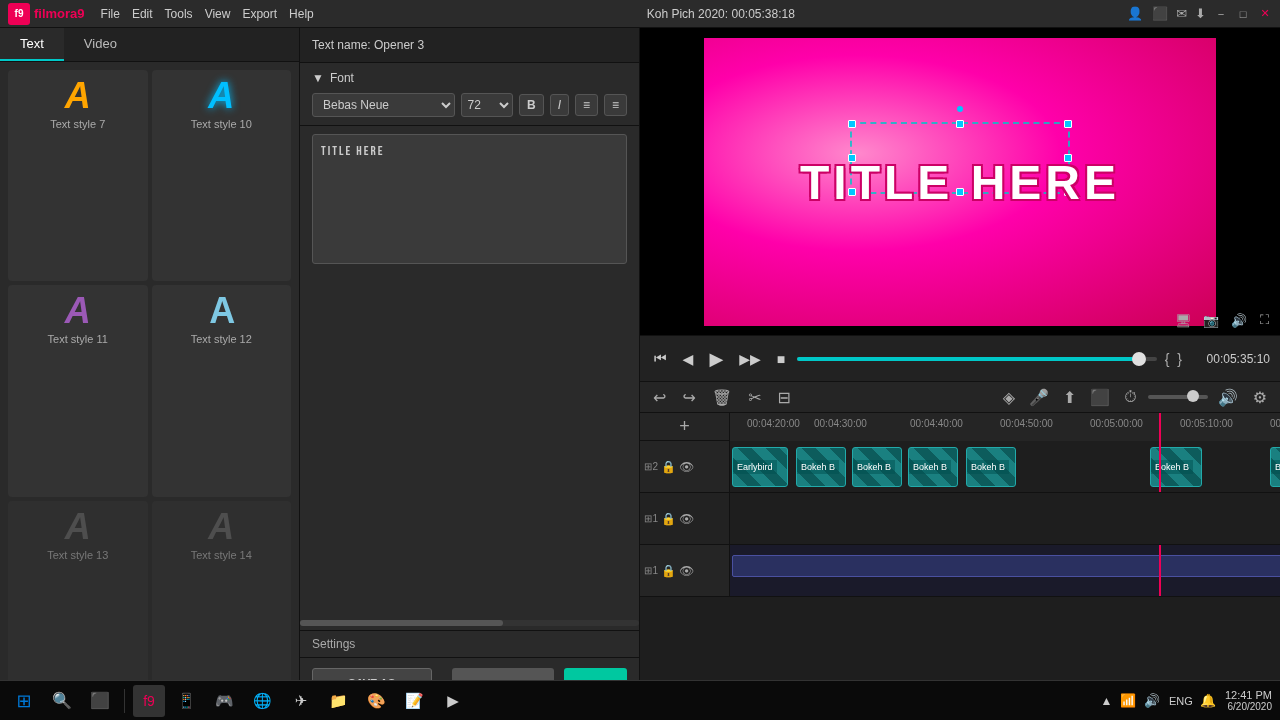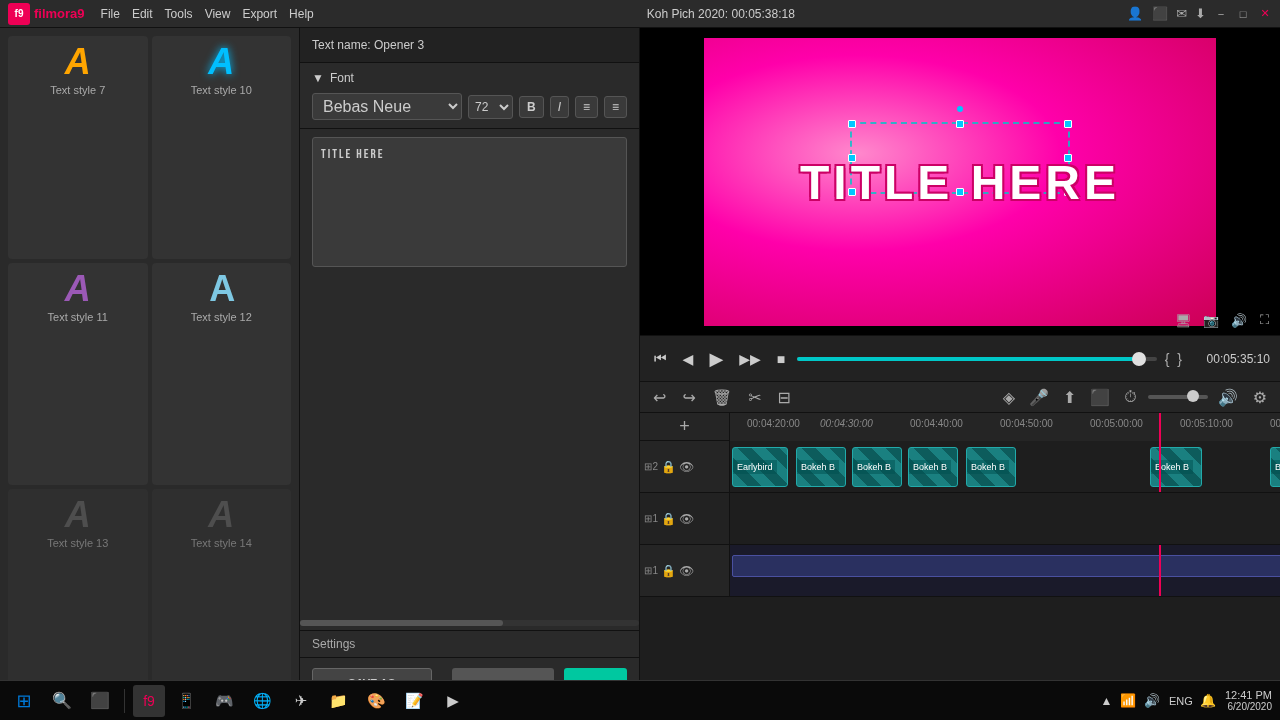--- a/index.html
+++ b/index.html
@@ -41,21 +41,21 @@
     .style-item.style11 .style-letter { color: #9b59b6; font-style: italic; font-weight: 900; }
     .style-item.style12 .style-letter { color: #7ec8e3; font-weight: bold; letter-spacing: -2px; }
     .style-item.style-dark .style-letter { color: #555; font-style: italic; }
 
     
     #center-panel { width: 340px; background: #2a2a2a; border-right: 1px solid #111; display: flex; flex-direction: column; flex-shrink: 0; }
     #text-name-bar { padding: 10px 12px; background: #222; border-bottom: 1px solid #111; font-size: 12px; color: #ccc; }
     #font-section { padding: 8px 12px; border-bottom: 1px solid #111; }
     #font-section-header { display: flex; align-items: center; gap: 6px; margin-bottom: 8px; color: #ccc; font-size: 12px; cursor: pointer; }
     #font-controls { display: flex; gap: 6px; align-items: center; }
-    #font-select { background: #3a3a3a; border: 1px solid #555; color: #ccc; padding: 3px 6px; font-size: 16px; width: 150px; border-radius: 3px; }
+    #font-select { background: #3a3a3a; border: 1px solid #555; color: #ccc; padding: 3px 6px; font-size: 12px; width: 150px; border-radius: 3px; }
     #font-size { background: #3a3a3a; border: 1px solid #555; color: #ccc; padding: 3px 2px; font-size: 12px; width: 55px; border-radius: 3px; }
     .font-style-btn { background: #3a3a3a; border: 1px solid #555; color: #ccc; padding: 3px 7px; cursor: pointer; border-radius: 3px; font-size: 12px; }
     #text-area-wrapper { flex: 1; padding: 8px 12px; }
     #text-input { width: 100%; height: 130px; background: #3a3a3a; border: 1px solid #555; color: #ccc; padding: 8px; font-size: 13px; resize: none; border-radius: 3px; font-family: 'Bebas Neue', 'Arial Black', Arial; letter-spacing: 2px; }
     #settings-bar { padding: 6px 12px; border-top: 1px solid #111; color: #aaa; font-size: 12px; }
     #scrollbar-h { height: 6px; background: #333; margin: 4px 0; border-radius: 3px; position: relative; }
     #scrollbar-h-thumb { position: absolute; left: 0; top: 0; width: 60%; height: 100%; background: #555; border-radius: 3px; }
     #action-buttons { display: flex; gap: 10px; padding: 10px 12px; border-top: 1px solid #111; }
     #save-custom-btn { background: #444; border: none; color: #ccc; padding: 8px 14px; cursor: pointer; border-radius: 3px; font-size: 11px; font-weight: bold; border: 1px solid #666; }
     #advanced-btn { background: #555; border: none; color: #ccc; padding: 8px 18px; cursor: pointer; border-radius: 3px; font-size: 12px; flex: 1; }
@@ -181,20 +181,24 @@
     <span class="win-btn">−</span>
     <span class="win-btn">□</span>
     <span class="win-btn" style="color:#e05;">✕</span>
   </div>
 </div>
 
 <div id="main-layout">
 
   <div id="left-panel">
 
+    <div id="tab-row">
+      <div class="tab-btn active">Text</div>
+      <div class="tab-btn">Video</div>
+    </div>
 
 
     <div id="styles-grid">
       <div class="style-item style9">
         <span class="style-letter">A</span>
         <span class="style-label">Text style 7</span>
       </div>
       <div class="style-item style10">
         <span class="style-letter">A</span>
         <span class="style-label">Text style 10</span>
@@ -319,21 +323,21 @@
         <button class="tl-tool-btn">🔊</button>
         <button class="tl-tool-btn">⚙</button>
       </div>
     </div>
 
     <div id="timeline-area">
       <div id="timeline-header">
         <div id="tl-add-btn">+</div>
         <div id="tl-time-ruler">
           <span class="tl-time-mark" style="left:17px;">00:04:20:00</span>
-          <span class="tl-time-mark" style="left:90px;font-style:italic;">00:04:30:00</span>
+          <span class="tl-time-mark" style="left:84px;">00:04:30:00</span>
           <span class="tl-time-mark" style="left:180px;">00:04:40:00</span>
           <span class="tl-time-mark" style="left:270px;">00:04:50:00</span>
           <span class="tl-time-mark" style="left:360px;">00:05:00:00</span>
           <span class="tl-time-mark" style="left:450px;">00:05:10:00</span>
           <span class="tl-time-mark" style="left:540px;">00:05:20:00</span>
 
           <div id="tl-playhead-line"></div>
         </div>
       </div>
 

